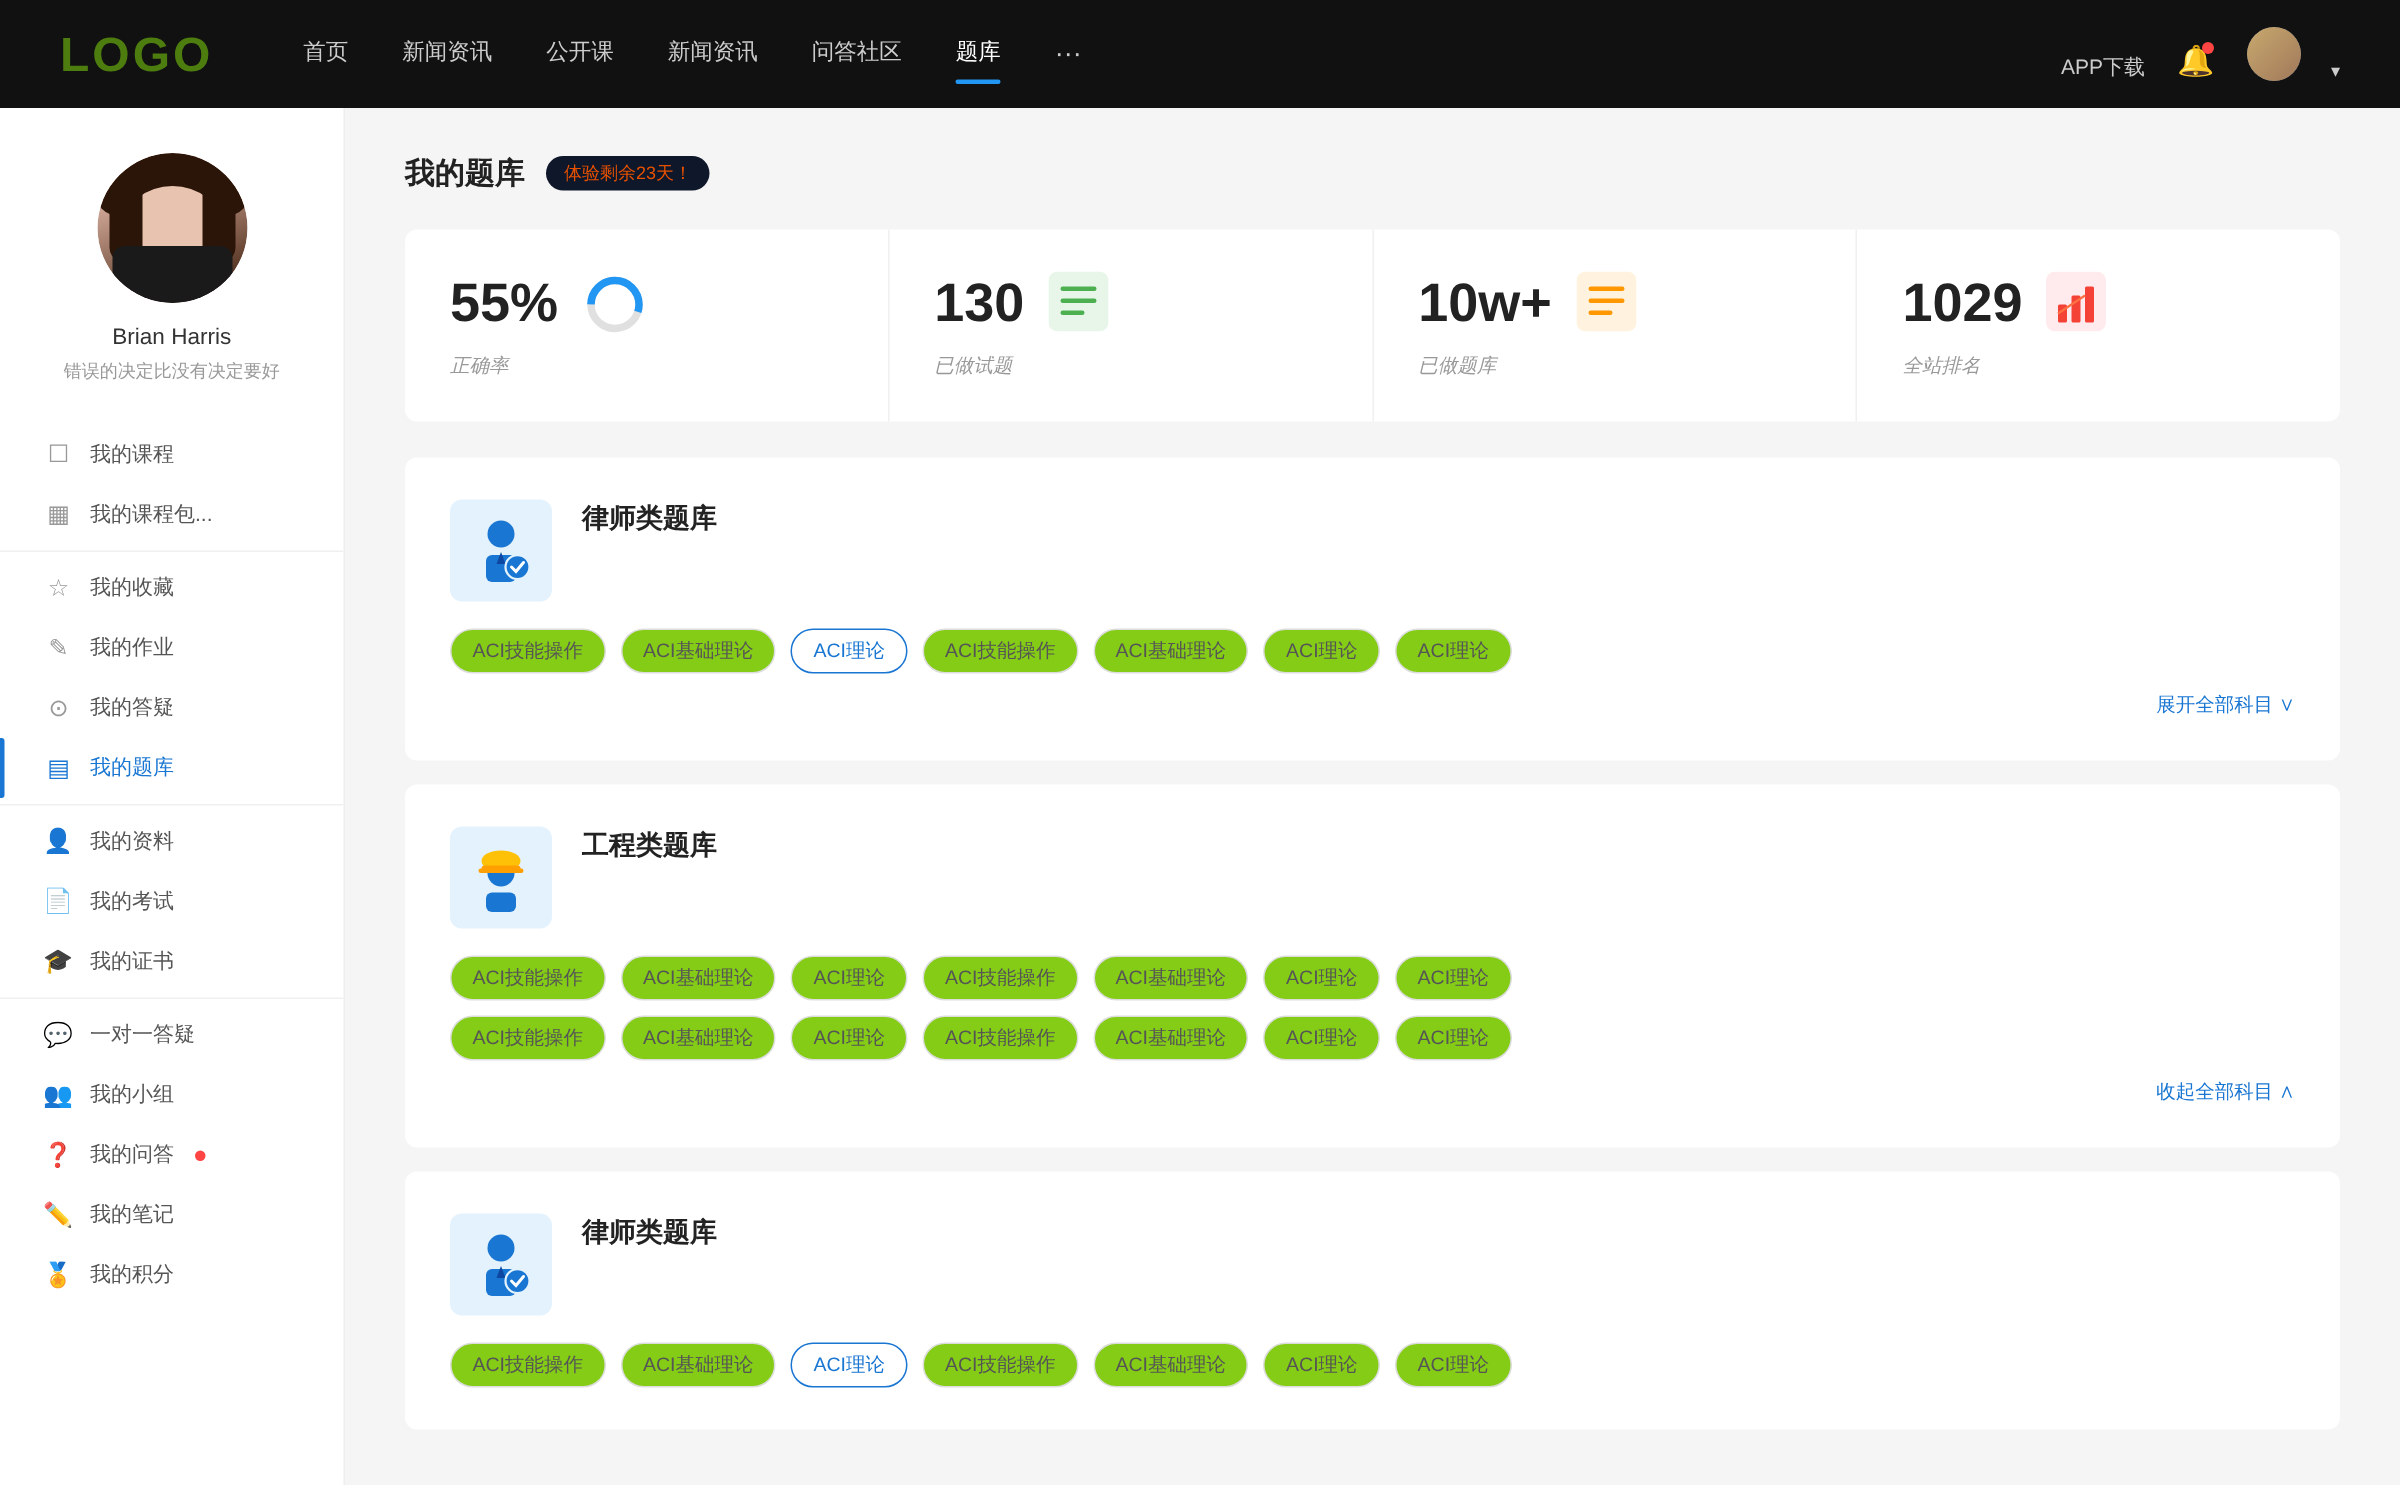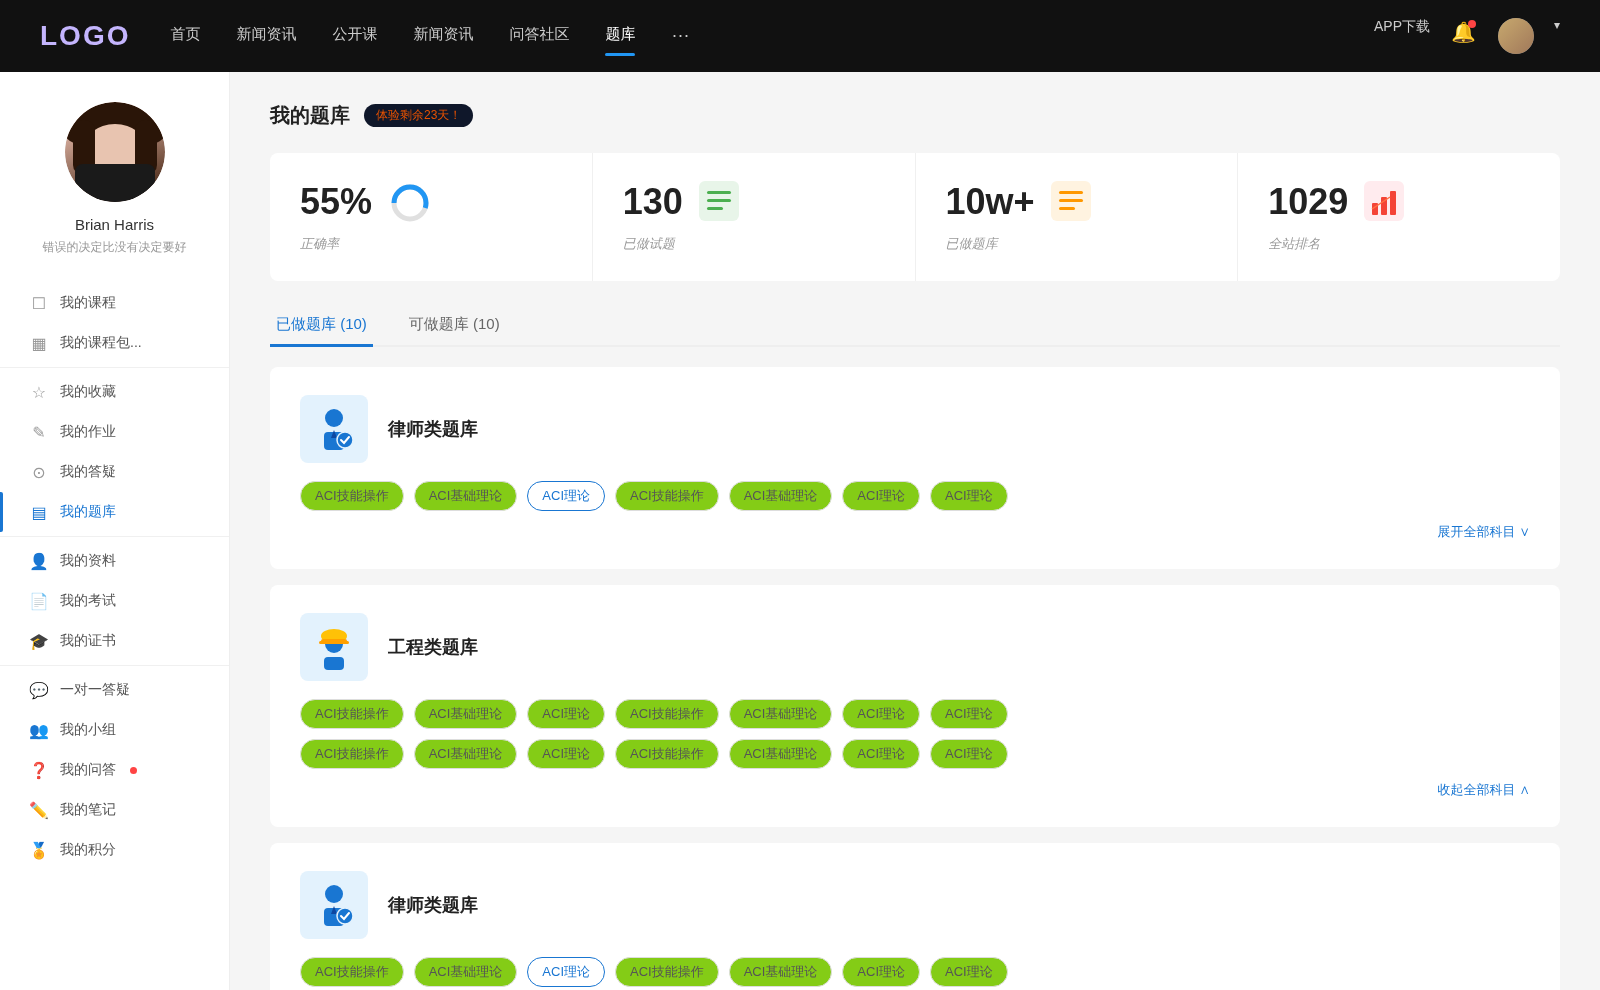--- a/index.html
+++ b/index.html
@@ -8,24 +8,24 @@
     
     .navbar {
       background: #111;
       height: 72px;
       display: flex;
       align-items: center;
       padding: 0 40px;
       gap: 0;
     }
     .navbar-logo {
-      font-size: 28px;
+      font-size: 32px;
       font-weight: bold;
-      color: #c4b5fd;
-      margin-right: 40px;
+      color: #4d7c0f;
+      margin-right: 60px;
       letter-spacing: 2px;
     }
     .nav-links {
       display: flex;
       gap: 36px;
       flex: 1;
     }
     .nav-link {
       color: #ccc;
       font-size: 15px;
@@ -39,21 +39,21 @@
       position: absolute;
       bottom: -8px;
       left: 0; right: 0;
       height: 3px;
       background: #2196F3;
       border-radius: 2px;
     }
     .nav-more { color: #ccc; font-size: 18px; cursor: pointer; }
     .nav-right {
       display: flex;
-      align-items: flex-start;
+      align-items: flex-end;
       gap: 20px;
     }
     .nav-app { color: #ccc; font-size: 14px; cursor: pointer; }
     .nav-bell {
       width: 28px; height: 28px;
       display: flex; align-items: center; justify-content: center;
       position: relative;
       cursor: pointer;
     }
     .nav-bell-icon { font-size: 20px; color: #ccc; }
@@ -247,21 +247,20 @@
 
     
     .bank-card {
       background: #fff;
       border-radius: 8px;
       padding: 28px 30px;
       margin-bottom: 16px;
     }
     .bank-card-header {
       display: flex;
-      align-items: center;
       gap: 20px;
       margin-bottom: 18px;
     }
     .bank-icon {
       width: 68px; height: 68px;
       border-radius: 8px;
       background: #e3f2fd;
       display: flex; align-items: center; justify-content: center;
       flex-shrink: 0;
     }
@@ -471,24 +470,20 @@
             <rect width="40" height="40" rx="6" fill="#ffebee"></rect>
             <rect x="8" y="22" width="6" height="12" rx="1" fill="#f44336"></rect>
             <rect x="17" y="16" width="6" height="18" rx="1" fill="#f44336"></rect>
             <rect x="26" y="10" width="6" height="24" rx="1" fill="#f44336"></rect>
             <polyline points="8,28 17,22 26,16" fill="none" stroke="#ff7043" stroke-width="1.5"></polyline>
           </svg>
         </div>
       </div>
     </div>
 
-    <div class="tabs-row">
-      <div class="tab active">已做题库 (10)</div>
-      <div class="tab">可做题库 (10)</div>
-    </div>
 
     <div class="bank-card">
       <div class="bank-card-header">
         <div class="bank-icon">
           <svg width="50" height="50" viewBox="0 0 50 50">
 
             <circle cx="25" cy="14" r="9" fill="#1976d2"></circle>
             <rect x="15" y="28" width="20" height="18" rx="4" fill="#1976d2"></rect>
 
             <polygon points="25,26 22,34 28,34" fill="#0d47a1"></polygon>

